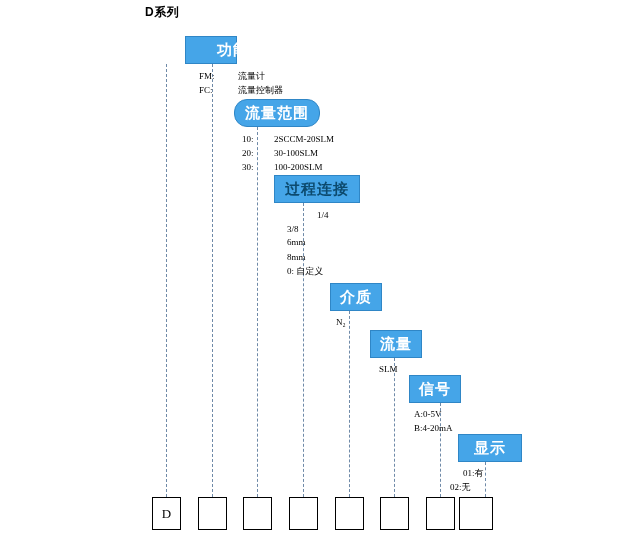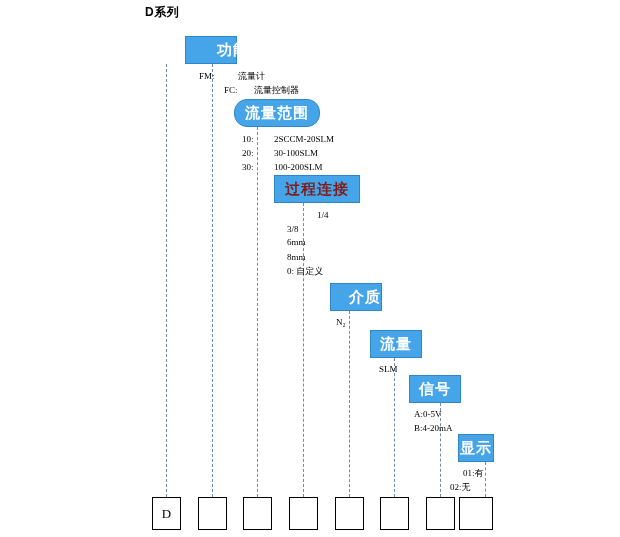--- a/index.html
+++ b/index.html
@@ -84,41 +84,41 @@
       <div class="vline" style="left: 440px; top: 403px; height: 94px;"></div>
       <div class="vline" style="left: 485px; top: 462px; height: 35px;"></div>
     </div>
   <div id="nodes-layer">
       <div class="node" style="left: 185px; top: 36px; width: 52px; height: 28px; background: rgb(69, 165, 232); color: rgb(255, 255, 255); padding-left: 44px;">
         <span>功能</span>
       </div>
       <div class="node" style="left: 234px; top: 99px; width: 86px; height: 28px; background: rgb(69, 165, 232); color: rgb(255, 255, 255); border-radius: 13px;">
         <span>流量范围</span>
       </div>
-      <div class="node" style="left: 274px; top: 175px; width: 86px; height: 28px; background: rgb(69, 165, 232); color: #7f1d1d;">
+      <div class="node" style="left: 274px; top: 175px; width: 86px; height: 28px; background: rgb(69, 165, 232); color: #0c4a6e;">
         <span>过程连接</span>
       </div>
-      <div class="node" style="left: 330px; top: 283px; width: 52px; height: 28px; background: rgb(69, 165, 232); color: rgb(255, 255, 255); justify-content: flex-end;">
+      <div class="node" style="left: 330px; top: 283px; width: 52px; height: 28px; background: rgb(69, 165, 232); color: rgb(255, 255, 255);">
         <span>介质</span>
       </div>
       <div class="node" style="left: 370px; top: 330px; width: 52px; height: 28px; background: rgb(69, 165, 232); color: rgb(255, 255, 255);">
         <span>流量</span>
       </div>
       <div class="node" style="left: 409px; top: 375px; width: 52px; height: 28px; background: rgb(69, 165, 232); color: rgb(255, 255, 255);">
         <span>信号</span>
       </div>
-      <div class="node" style="left: 458px; top: 434px; width: 36px; height: 28px; background: rgb(69, 165, 232); color: rgb(255, 255, 255);">
+      <div class="node" style="left: 458px; top: 434px; width: 64px; height: 28px; background: rgb(69, 165, 232); color: rgb(255, 255, 255);">
         <span>显示</span>
       </div>
     </div>
   <div id="options-layer">
       <div class="opt opt-code" style="left: 199px; top: 70px;">FM:</div>
       <div class="opt" style="left: 238px; top: 70px;">流量计</div>
-      <div class="opt opt-code" style="left: 199px; top: 84px; margin-left: 25px;">FC:</div>
-      <div class="opt" style="left: 238px; top: 84px; margin-left: 16px;">流量控制器</div>
+      <div class="opt opt-code" style="left: 199px; top: 84px;">FC:</div>
+      <div class="opt" style="left: 238px; top: 84px;">流量控制器</div>
       <div class="opt opt-code" style="left: 242px; top: 133px;">10:</div>
       <div class="opt" style="left: 274px; top: 133px;">2SCCM-20SLM</div>
       <div class="opt opt-code" style="left: 242px; top: 147px;">20:</div>
       <div class="opt" style="left: 274px; top: 147px;">30-100SLM</div>
       <div class="opt opt-code" style="left: 242px; top: 161px;">30:</div>
       <div class="opt" style="left: 274px; top: 161px;">100-200SLM</div>
       <div class="opt opt-code" style="left: 287px; top: 209px; margin-left: 30px;">1/4</div>
       <div class="opt opt-code" style="left: 287px; top: 223px;">3/8</div>
       <div class="opt opt-code" style="left: 287px; top: 236px;">6mm</div>
       <div class="opt opt-code" style="left: 287px; top: 251px;">8mm</div>

